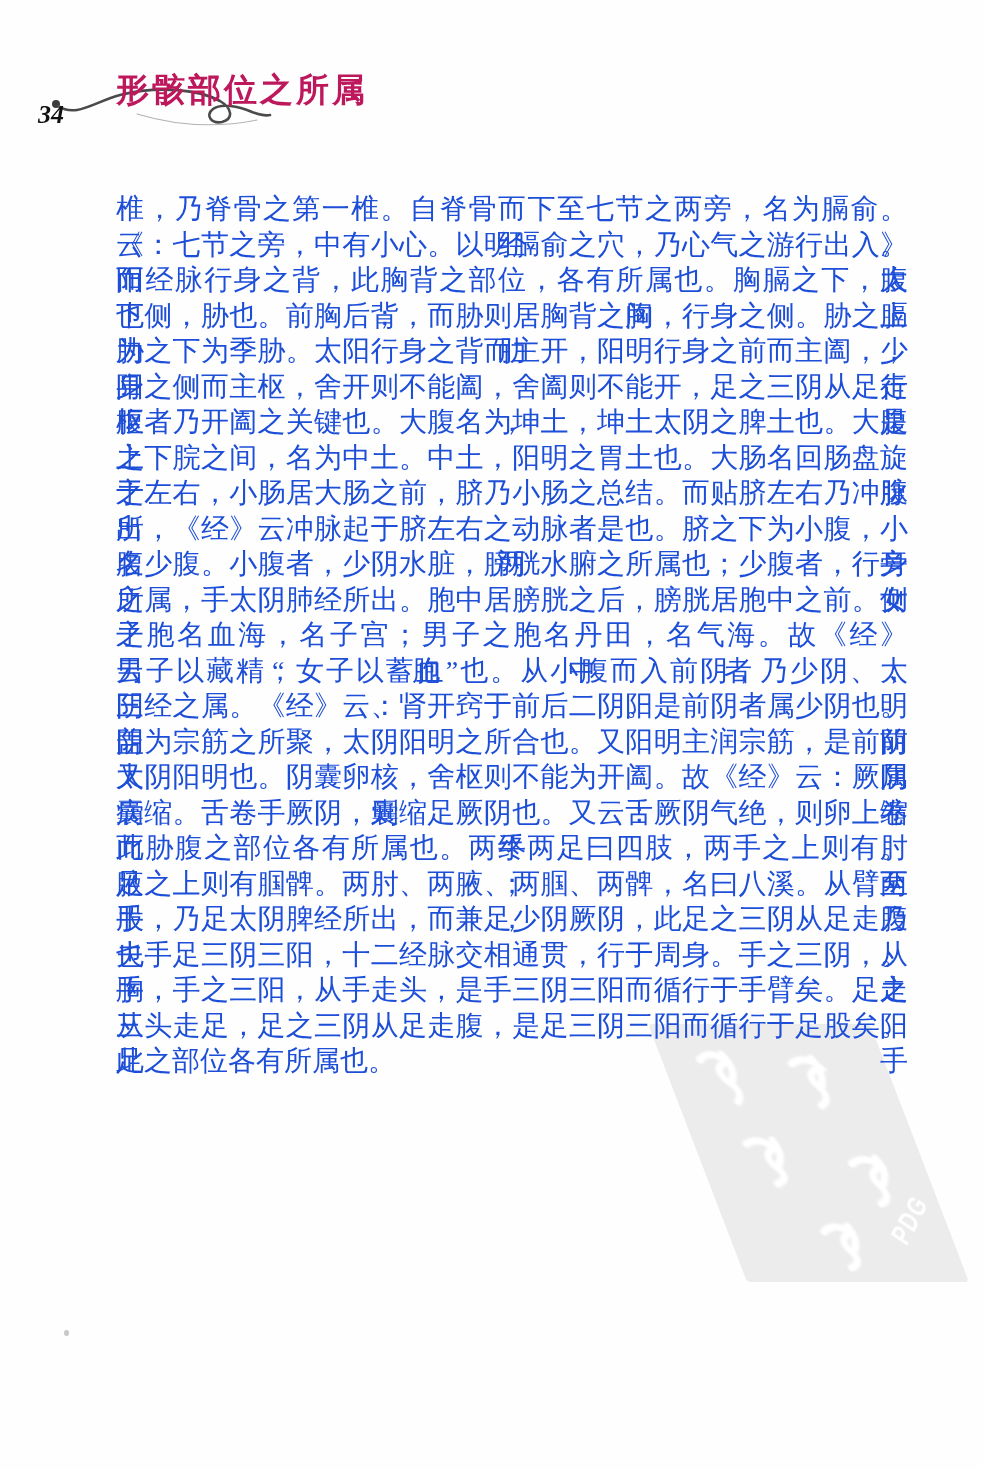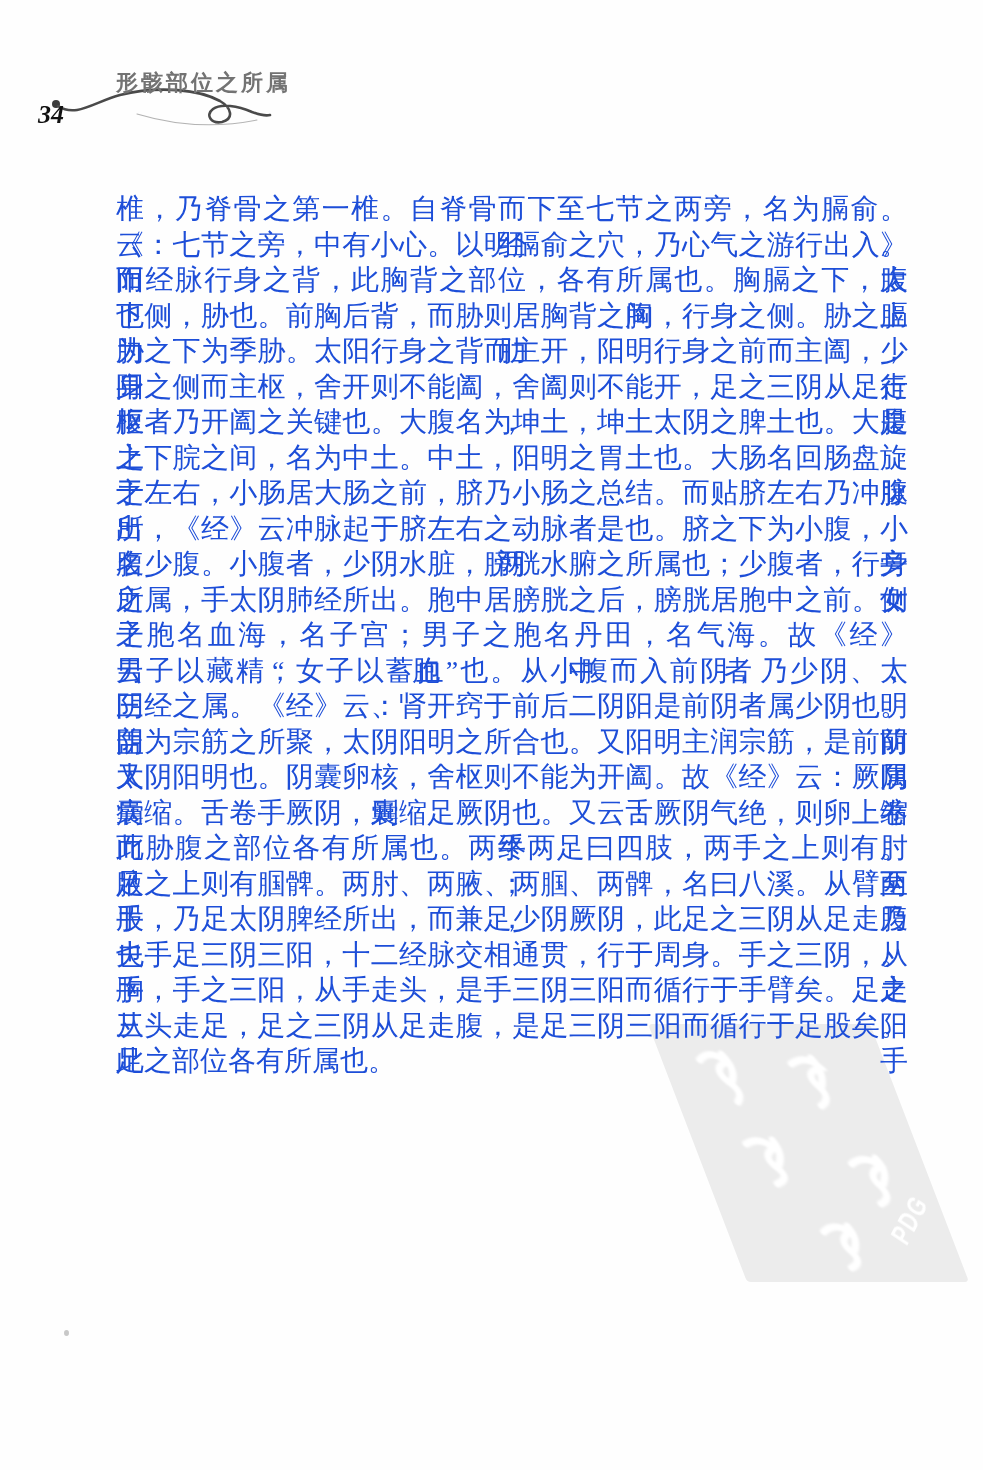--- a/index.html
+++ b/index.html
@@ -8,23 +8,23 @@
     width:983px;
     height:1470px;
     background:#fefefe;
     overflow:hidden;
     font-family:"Liberation Serif","DejaVu Serif",serif;
   }
   .running-head {
     position:absolute;
     left:116px;
     top:68px;
-    font-size:22px;
+    font-size:33px;
     font-weight:700;
-    color:#737373;
+    color:#be185d;
     letter-spacing:3px;
     font-family:"Liberation Sans","DejaVu Sans",sans-serif;
   }
   .page-number {
     position:absolute;
     left:38px;
     top:100px;
     font-size:26px;
     font-weight:700;
     font-style:italic;

